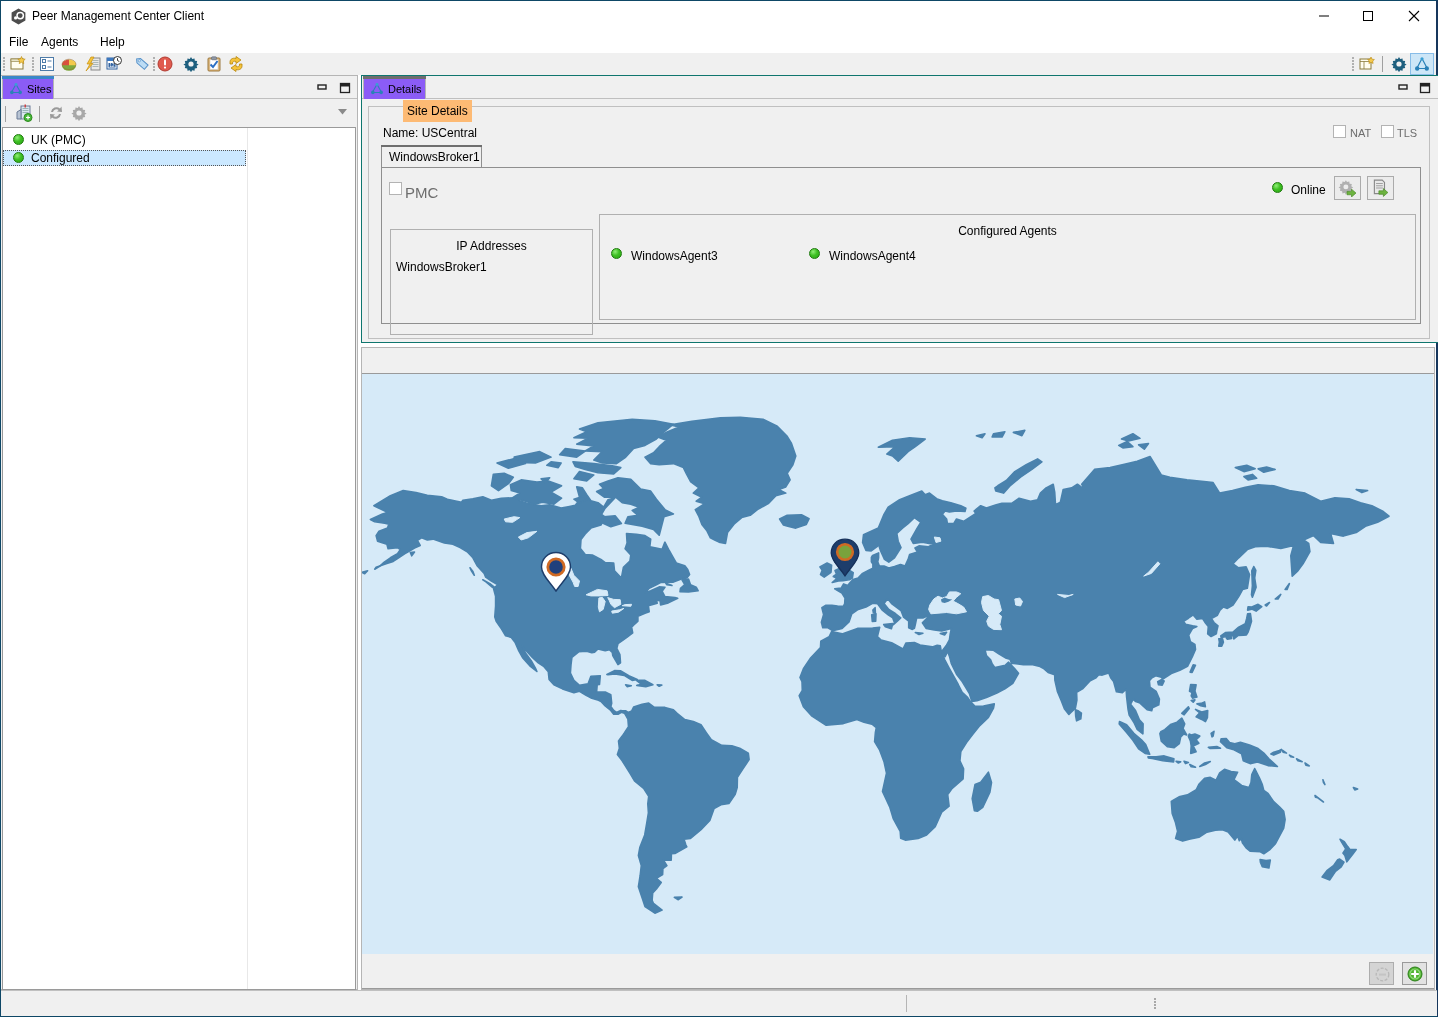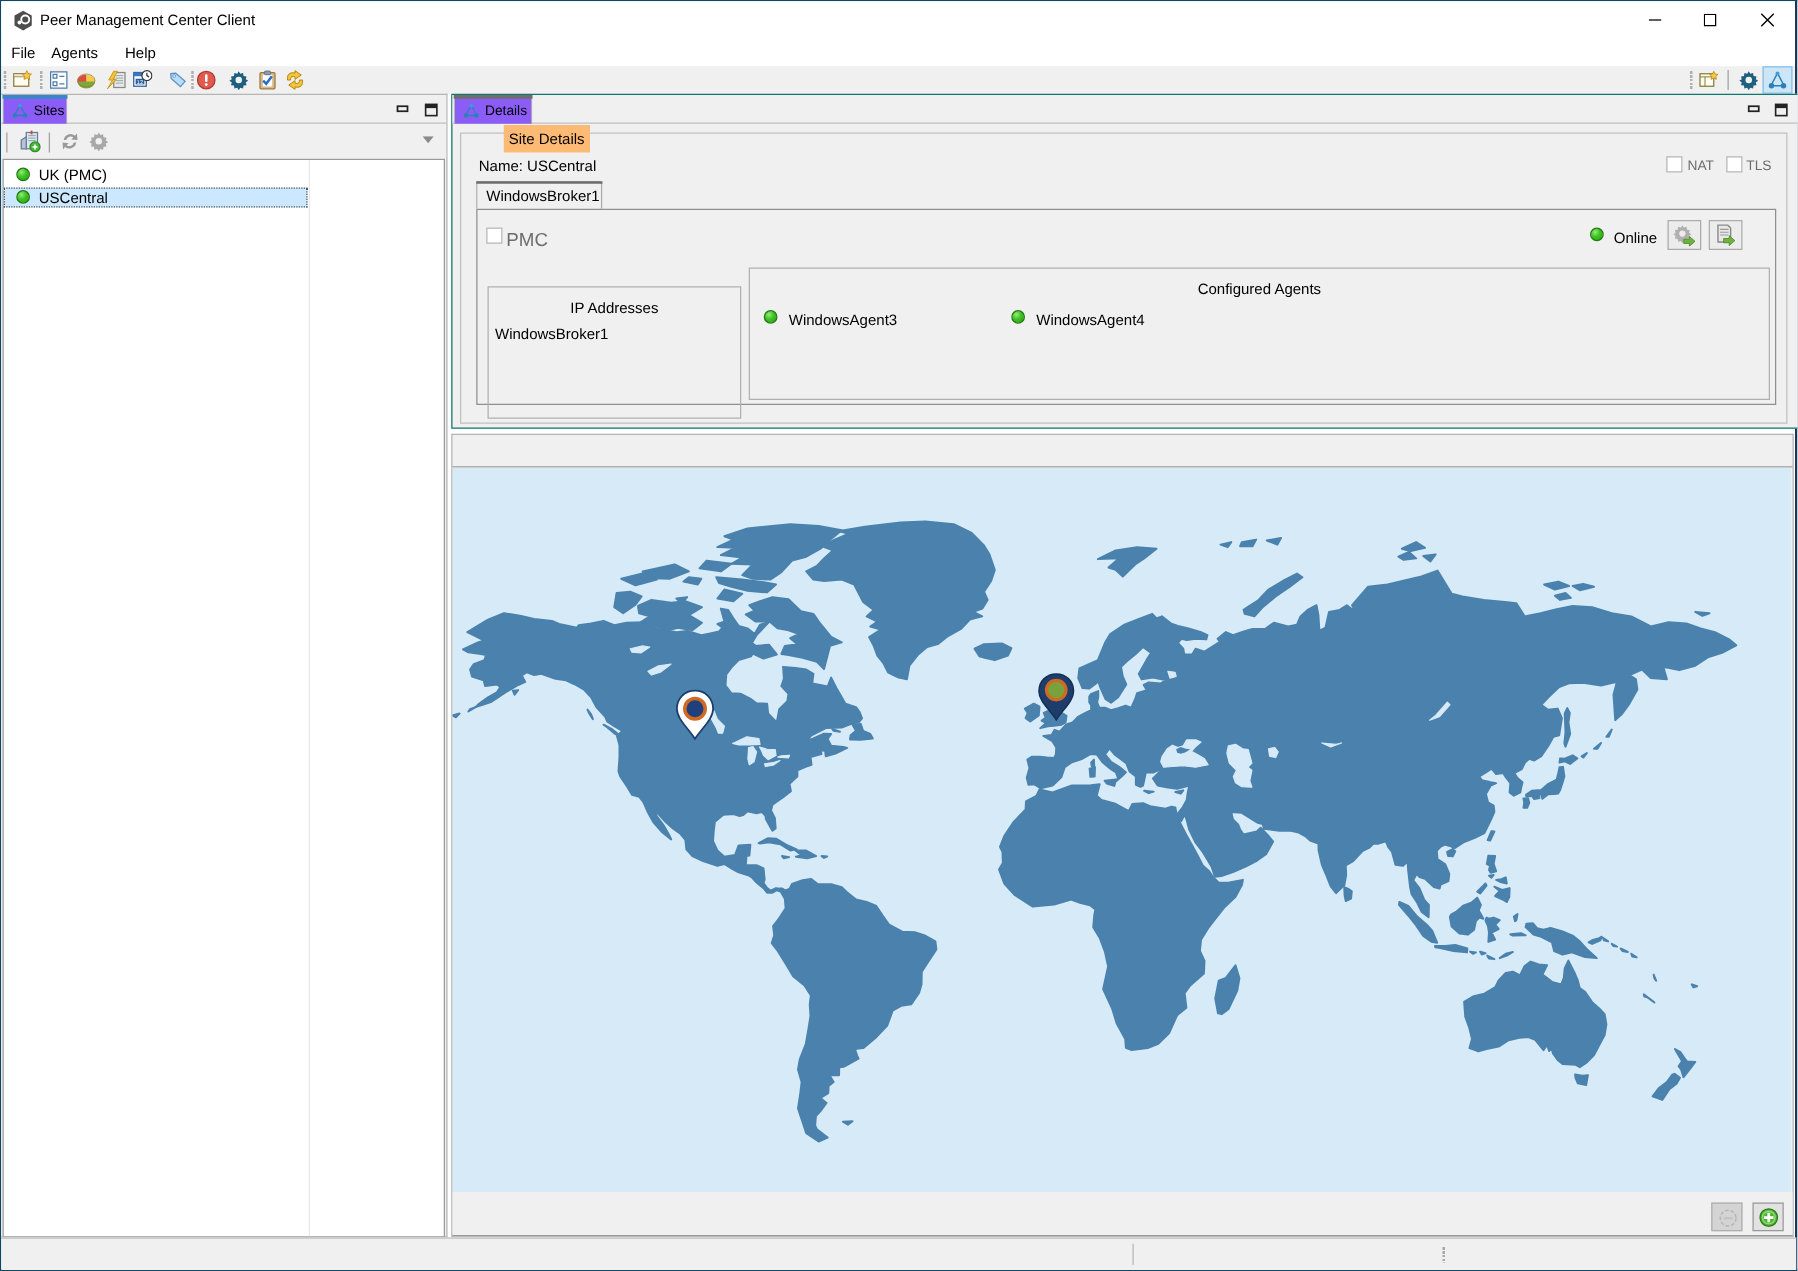--- a/index.html
+++ b/index.html
@@ -181,21 +181,21 @@
   </div>
 
   <div class="abs" style="left:1px; top:51px; width:354px; height:863px; background:#fff; border:1px solid #9a9a9a;">
     <div class="abs" style="left:244px; top:0; width:1px; height:100%; background:#e8e8e8;"></div>
     <div class="abs" style="left:0; top:2px; width:100%; height:19px;">
       <div class="gball" style="left:10px; top:4px;"></div>
       <span class="abs" style="left:28px; top:3px;">UK (PMC)</span>
     </div>
     <div class="abs" style="left:0; top:22px; width:243px; height:16px; background:#cbe8ff; outline:1px dotted #555; outline-offset:-1px;">
       <div class="gball" style="left:10px; top:2px;"></div>
-      <span class="abs" style="left:28px; top:1px;">USCentral</span>
+      <span class="abs" style="left:28px; top:1px;">Configured</span>
     </div>
   </div>
 </div>
 
 <div class="panel" id="detailspanel" style="left:360px; top:74px; width:1248px; height:268px; border:1px solid #0f766e;">
   <div class="tabrow">
     <div class="tab" style="left:1px; width:63px;">
       <div class="tabtopgrey"></div>
       <svg class="abs" style="left:6px;top:5px" width="14" height="13" viewBox="0 0 16 15">
         <path d="M8,2.5 L13,11.5 M8,2.5 L3,11.5 M3.5,12 L12.5,12" stroke="#2a81b8" stroke-width="1.2" fill="none"></path>

